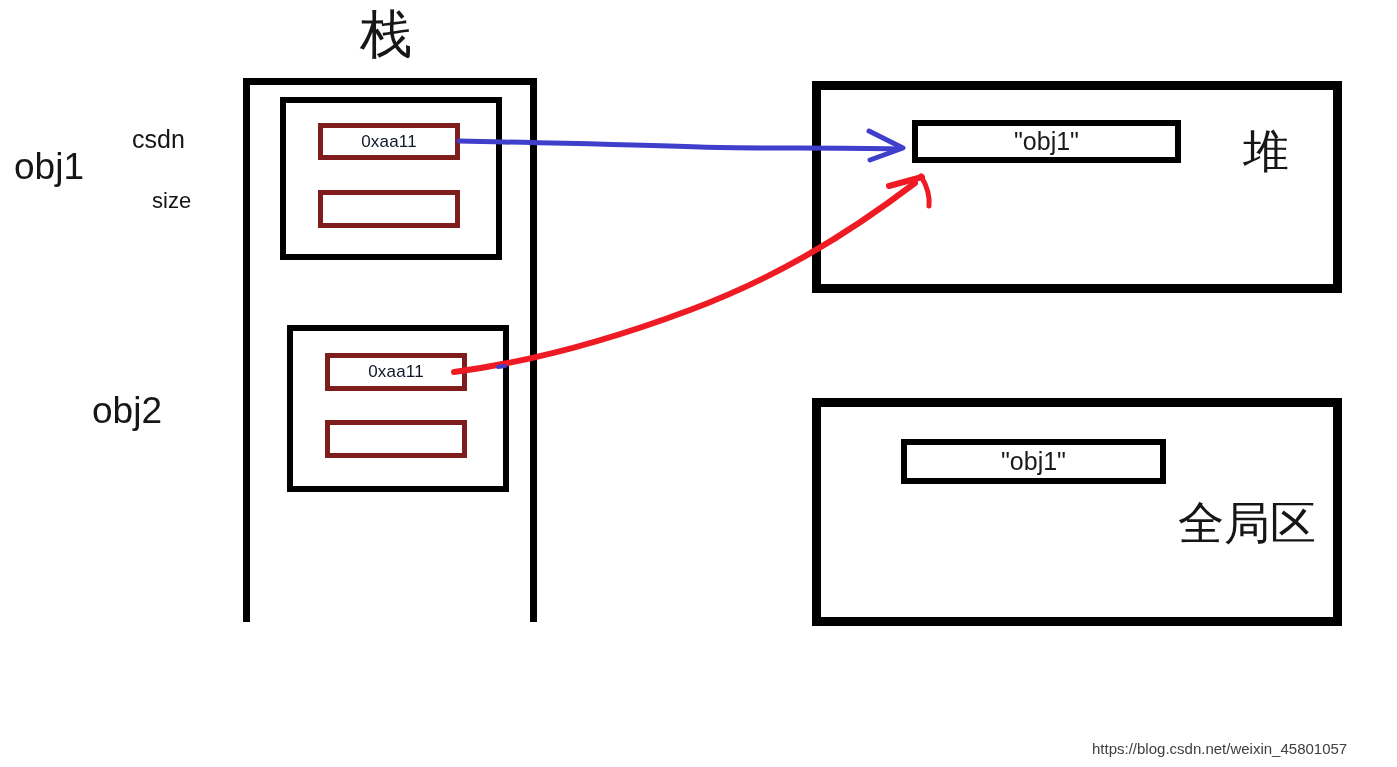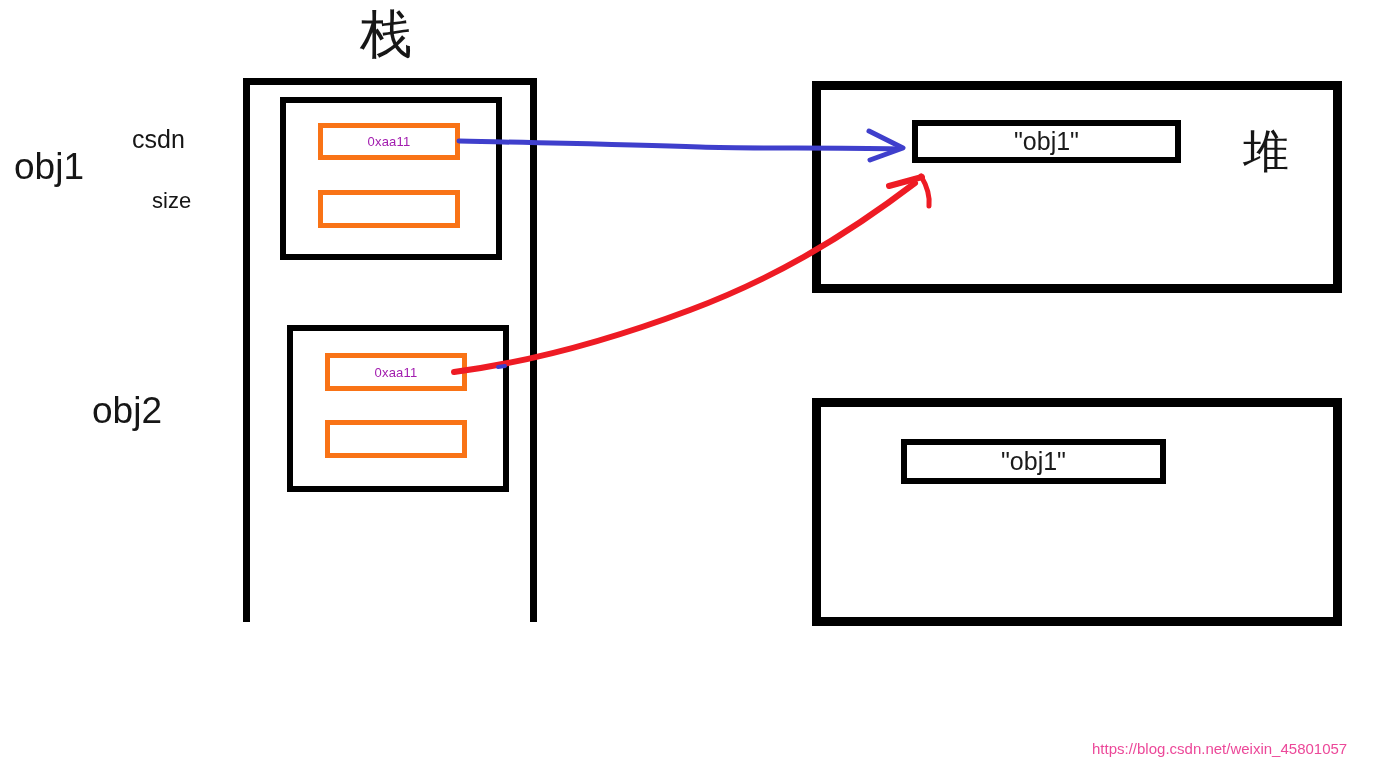--- a/index.html
+++ b/index.html
@@ -48,28 +48,28 @@
 
   
   .obj-frame {
     position: absolute;
     border: 6px solid #000;
     box-sizing: border-box;
     background: #fff;
   }
   .field-box {
     position: absolute;
-    border: 5px solid #f97316;
+    border: 5px solid #7f1d1d;
     box-sizing: border-box;
     background: #fff;
     display: flex;
     align-items: center;
     justify-content: center;
-    font-size: 13px;
-    color: #a21caf;
+    font-size: 17px;
+    color: #0f172a;
     letter-spacing: 0.2px;
   }
 
   
   .region-box {
     position: absolute;
     border: 9px solid #000;
     box-sizing: border-box;
     background: #fff;
   }
@@ -103,21 +103,21 @@
   #label-stack  { left: 360px; top: 8px;   font-size: 52px; }
   #label-heap   { left: 1243px; top: 128px; font-size: 46px; }
   #label-global { left: 1178px; top: 500px; font-size: 46px; }
   #caption      { left: 224px; top: 690px; font-size: 44px; }
 
   #watermark {
     position: absolute;
     left: 1092px;
     top: 740px;
     font-size: 15px;
-    color: #ec4899;
+    color: #404040;
     white-space: nowrap;
     font-family: "Liberation Sans", sans-serif;
   }
 </style>
 </head>
 <body>
 
 <div id="canvas">
 
   <div class="txt cjk" id="label-stack">栈</div>
@@ -146,20 +146,21 @@
   <div class="region-box" style="left:812px; top:81px; width:530px; height:212px;">
     <div class="string-box" style="left:91px; top:30px; width:269px; height:43px;">"obj1"</div>
   </div>
 
   <div class="txt cjk" id="label-heap">堆</div>
 
   <div class="region-box" style="left:812px; top:398px; width:530px; height:228px;">
     <div class="string-box" style="left:80px; top:32px; width:265px; height:45px;">"obj1"</div>
   </div>
 
+  <div class="txt cjk" id="label-global">全局区</div>
 
   <svg id="arrow-layer" viewBox="0 0 1397 767">
 
     <g>
       <path d="M 459,141 C 540,143 620,144 700,147 C 760,149 830,147 898,149" fill="none" stroke="#3f3fcc" stroke-width="5" stroke-linecap="round" stroke-linejoin="round"></path>
       <path d="M 869,131 L 903,148 L 870,160" fill="none" stroke="#3f3fcc" stroke-width="5" stroke-linecap="round" stroke-linejoin="round"></path>
     </g>
 
     <g>
       <path d="M 454,372 C 530,362 610,340 690,310 C 770,280 840,240 915,183" fill="none" stroke="#ee1b24" stroke-width="6" stroke-linecap="round" stroke-linejoin="round"></path>

